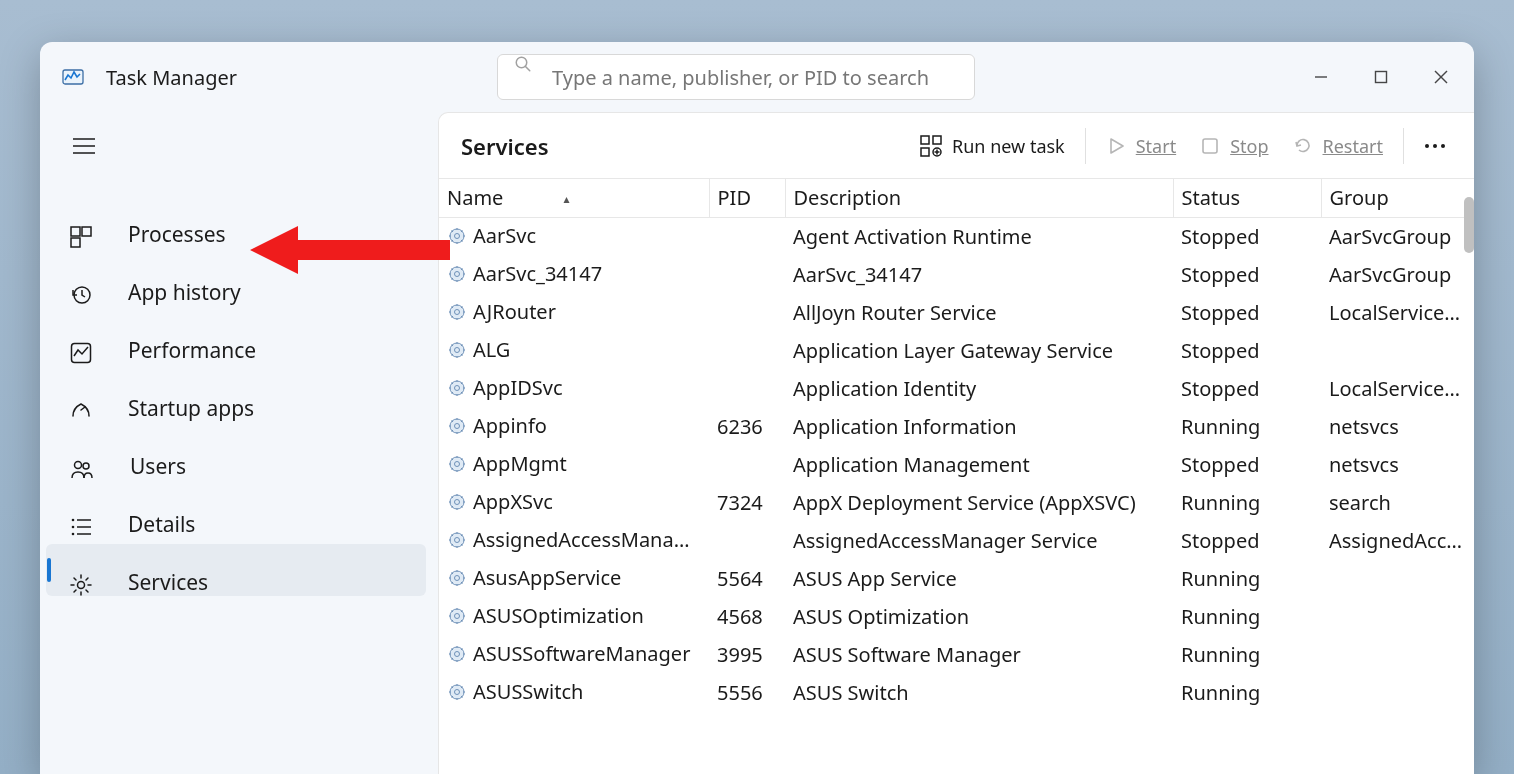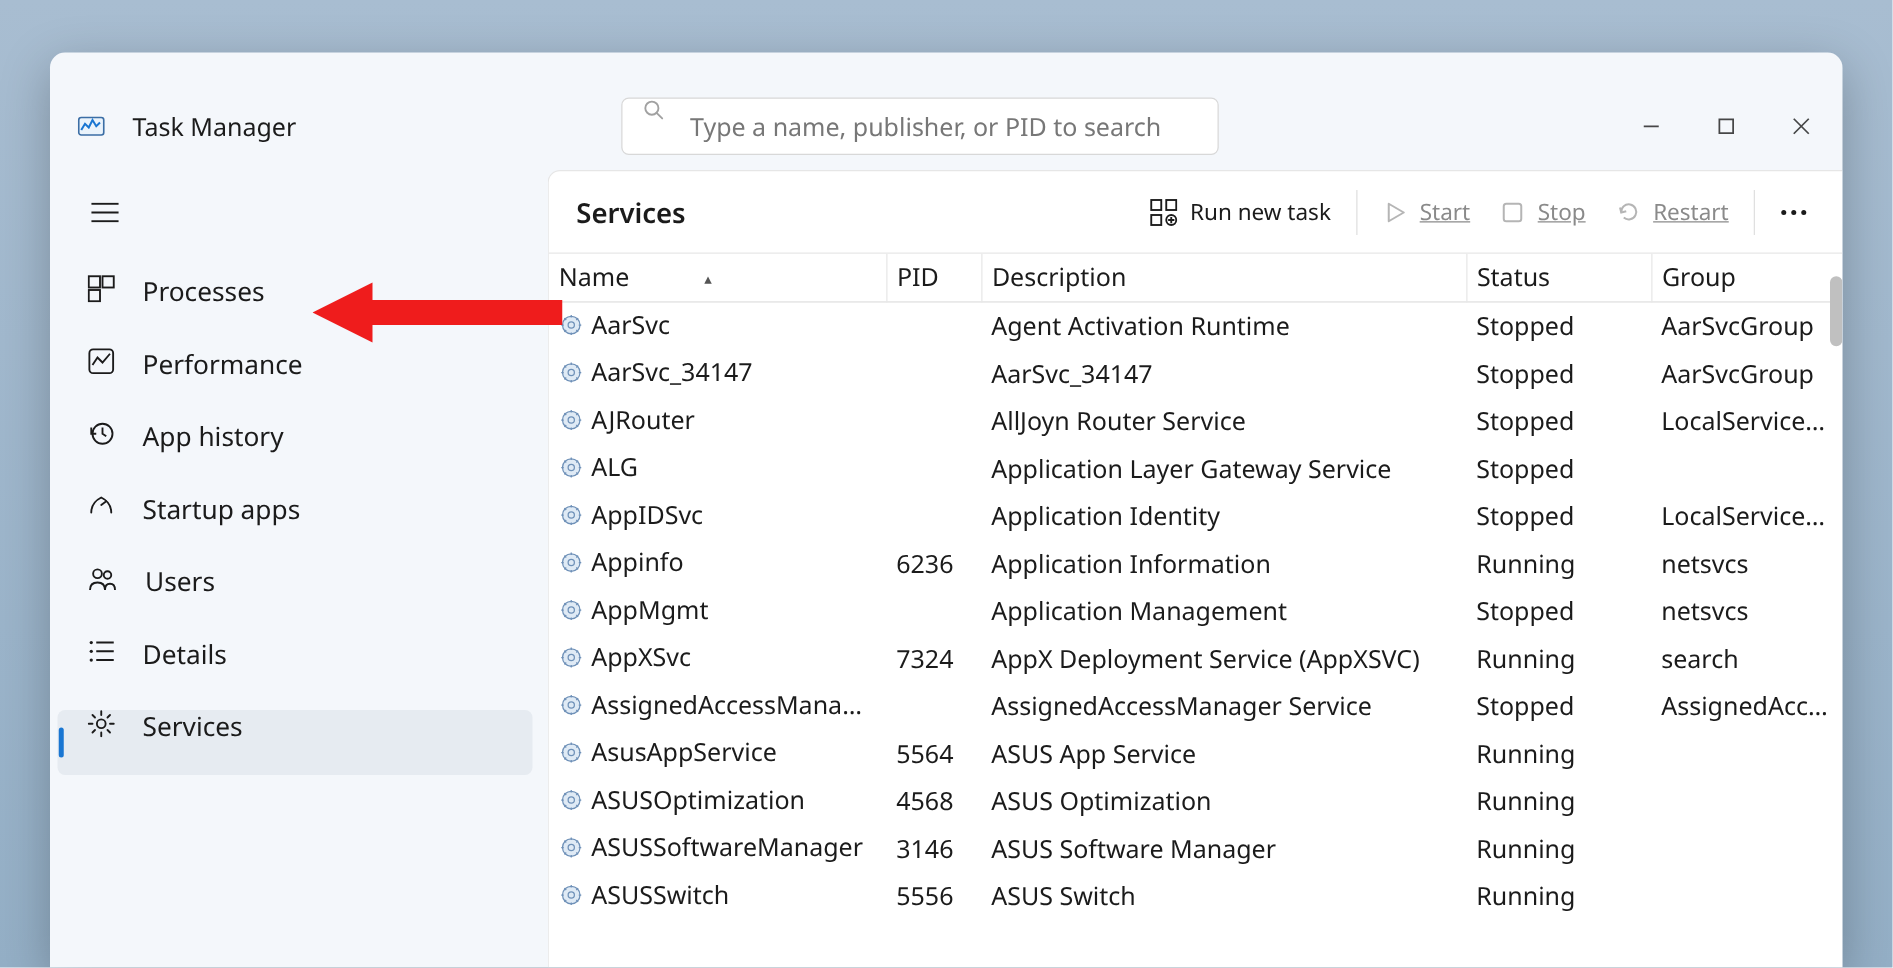--- a/index.html
+++ b/index.html
@@ -11,21 +11,21 @@
   background: #f4f7fb;
   border-radius: 12px 12px 0 0;
   box-shadow: 0 12px 40px rgba(0,0,0,.25);
   display: flex; flex-direction: column;
   overflow: hidden;
   position: relative;
 }
 
 
 .titlebar {
-  height: 70px; display: flex; align-items: center; padding: 0 3px 0 22px; margin-top: 24px;
+  height: 70px; display: flex; align-items: center; padding: 0 3px 0 22px;
 }
 .app-icon {
   width: 22px; height: 22px; margin-right: 22px;
 }
 .app-title { font-size: 20px; color: #1b1b1b; }
 .search-wrap { flex: 0 0 auto; margin-left: 260px; }
 .search {
   width: 478px; height: 46px; border: 1px solid #d8d8d8; border-radius: 6px;
   background: #fff; display: flex; padding: 0 16px;
 }
@@ -40,22 +40,22 @@
 
 
 .body { flex: 1; display: flex; overflow: hidden; }
 
 
 .sidebar {
   width: 398px; padding: 10px 6px 0 6px; display: flex; flex-direction: column; gap: 6px;
 }
 .hamburger { width: 48px; height: 48px; display:flex; align-items:center; justify-content:center; margin-left: 14px; margin-bottom: 20px; }
 .sidebar-item {
-  display: flex; align-items: flex-start; height: 52px; border-radius: 6px;
-  padding-left: 24px; gap: 22px; position: relative; margin-right: 6px;
+  display: flex; align-items: flex-end; height: 52px; border-radius: 6px;
+  padding-left: 24px; gap: 36px; position: relative; margin-right: 6px;
 }
 .sidebar-item.active { background: #e6ebf1; }
 .sidebar-item.active::before {
   content: ""; position: absolute; left: 1px; top: 14px; bottom: 14px;
   width: 4px; background: #1976d2; border-radius: 3px;
 }
 .sidebar-item .label { font-size: 21px; color: #1b1b1b; }
 .sidebar-item svg { flex-shrink:0; }
 
 
@@ -164,32 +164,32 @@
       <div class="sidebar-item">
         <svg width="22" height="22" viewBox="0 0 22 22">
             <rect x="1" y="1" width="9" height="9" fill="none" stroke="#1b1b1b" stroke-width="1.5"></rect>
             <rect x="12" y="1" width="9" height="9" fill="none" stroke="#1b1b1b" stroke-width="1.5"></rect>
             <rect x="1" y="12" width="9" height="9" fill="none" stroke="#1b1b1b" stroke-width="1.5"></rect>
           </svg>
         <span class="label">Processes</span>
       </div>
       <div class="sidebar-item">
         <svg width="22" height="22" viewBox="0 0 22 22">
-            <rect x="1.5" y="1.5" width="19" height="19" rx="3" fill="none" stroke="#1b1b1b" stroke-width="1.5"></rect>
-            <polyline points="4,14 8,8 12,12 18,5" fill="none" stroke="#1b1b1b" stroke-width="1.5"></polyline>
-          </svg>
-        <span class="label">Performance</span>
-      </div>
-      <div class="sidebar-item">
-        <svg width="22" height="22" viewBox="0 0 22 22">
             <circle cx="12" cy="11" r="8" fill="none" stroke="#1b1b1b" stroke-width="1.5"></circle>
             <polyline points="12,6 12,11 15,13" fill="none" stroke="#1b1b1b" stroke-width="1.5"></polyline>
             <polyline points="3,6 3,11 7,11" fill="none" stroke="#1b1b1b" stroke-width="1.5"></polyline>
           </svg>
         <span class="label">App history</span>
+      </div>
+      <div class="sidebar-item">
+        <svg width="22" height="22" viewBox="0 0 22 22">
+            <rect x="1.5" y="1.5" width="19" height="19" rx="3" fill="none" stroke="#1b1b1b" stroke-width="1.5"></rect>
+            <polyline points="4,14 8,8 12,12 18,5" fill="none" stroke="#1b1b1b" stroke-width="1.5"></polyline>
+          </svg>
+        <span class="label">Performance</span>
       </div>
       <div class="sidebar-item">
         <svg width="22" height="22" viewBox="0 0 22 22">
             <path d="M3 16 Q3 8 11 4 Q19 8 19 16" fill="none" stroke="#1b1b1b" stroke-width="1.5" stroke-linecap="round"></path>
             <line x1="11" y1="10" x2="15" y2="7" stroke="#1b1b1b" stroke-width="1.5" stroke-linecap="round"></line>
           </svg>
         <span class="label">Startup apps</span>
       </div>
       <div class="sidebar-item">
         <svg width="24" height="22" viewBox="0 0 24 22">
@@ -428,21 +428,21 @@
                 <td></td>
               </tr>
               <tr>
                 <td><span class="svc-icon"><svg width="20" height="20" viewBox="0 0 20 20">
                       <g>
   <circle cx="10" cy="10" r="7" fill="#dfeaf5" stroke="#6f91b8" stroke-width="1"></circle>
   <circle cx="10" cy="10" r="2.5" fill="none" stroke="#6f91b8" stroke-width="1"></circle>
   <path d="M10 2 L10 4 M10 16 L10 18 M2 10 L4 10 M16 10 L18 10 M4.5 4.5 L6 6 M14 14 L15.5 15.5 M15.5 4.5 L14 6 M6 14 L4.5 15.5" stroke="#6f91b8" stroke-width="1"></path>
 </g>
                     </svg></span>ASUSSoftwareManager</td>
-                <td>3146</td>
+                <td>3995</td>
                 <td>ASUS Software Manager</td>
                 <td>Running</td>
                 <td></td>
               </tr>
               <tr>
                 <td><span class="svc-icon"><svg width="20" height="20" viewBox="0 0 20 20">
                       <g>
   <circle cx="10" cy="10" r="7" fill="#dfeaf5" stroke="#6f91b8" stroke-width="1"></circle>
   <circle cx="10" cy="10" r="2.5" fill="none" stroke="#6f91b8" stroke-width="1"></circle>
   <path d="M10 2 L10 4 M10 16 L10 18 M2 10 L4 10 M16 10 L18 10 M4.5 4.5 L6 6 M14 14 L15.5 15.5 M15.5 4.5 L14 6 M6 14 L4.5 15.5" stroke="#6f91b8" stroke-width="1"></path>

